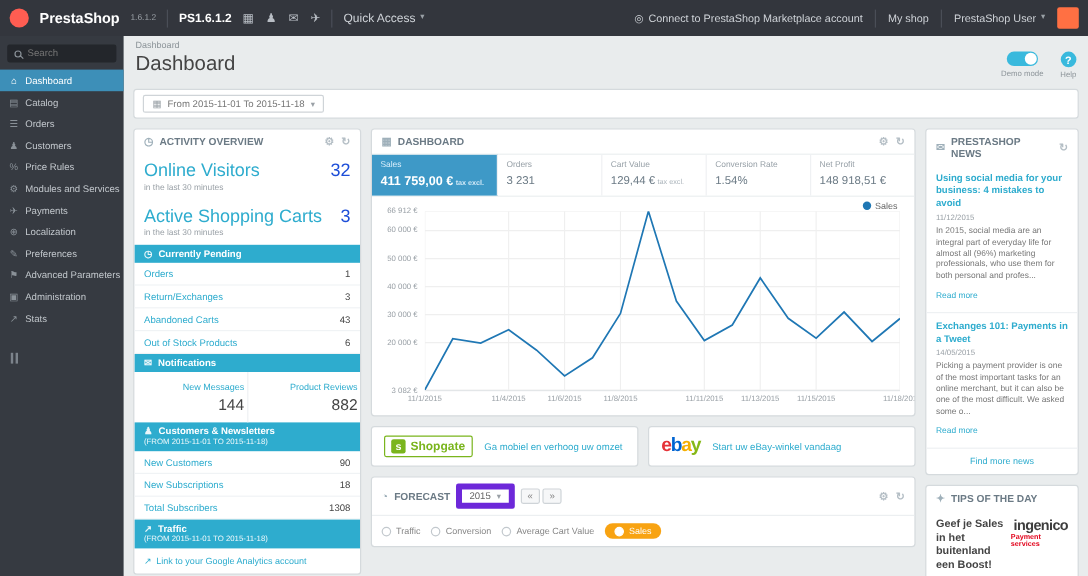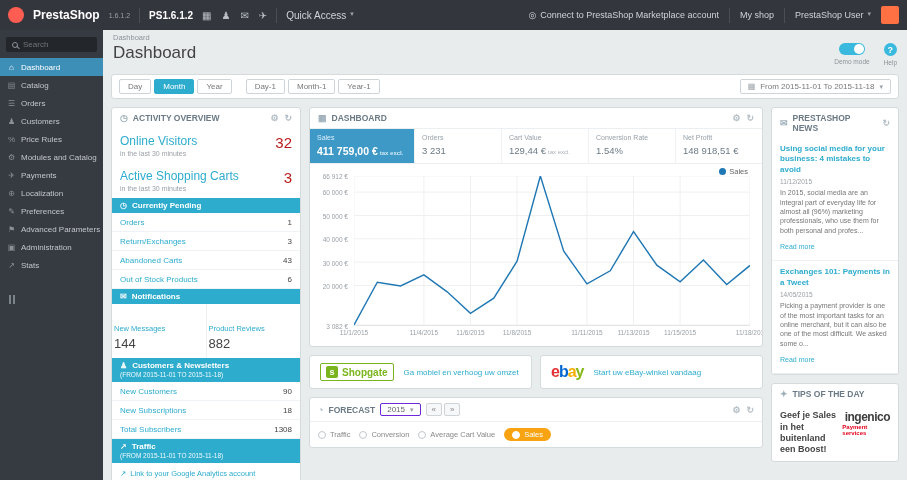--- a/index.html
+++ b/index.html
@@ -62,32 +62,32 @@
   .col-mid{flex:1;min-width:0}
   .col-right{width:128px;flex:none}
   .panel{background:#fff;border:1px solid #d5dadd;border-radius:3px;overflow:hidden;margin-bottom:8px}
   .panel-header{display:flex;align-items:center;gap:5px;padding:5px 8px;font-size:8.5px;font-weight:bold;color:#6b7a85}
   .ph-ico{color:#9fb0ba;font-size:9px}
   .ph-actions{margin-left:auto;display:flex;gap:6px;color:#b4bec5;font-size:9px}
   .ph-actions span{cursor:pointer}
 
   
   .stat-block{padding:6px 8px 6px;display:flex;justify-content:space-between;align-items:flex-start}
-  .stat-link{color:#2eacce;font-size:12px;cursor:pointer}
+  .stat-link{color:#2eacce;font-size:15px;cursor:pointer}
   .stat-sub{font-size:7px;color:#9aa1a7;margin-top:2px}
-  .stat-value{font-size:15px;color:#b91c1c}
+  .stat-value{font-size:15px;color:#1d4ed8}
   .section-bar{background:#2eacce;color:#fff;font-size:8px;font-weight:bold;padding:3px 8px;display:flex;align-items:center;gap:5px}
   .sb-ico{font-size:8px;opacity:.9}
   .section-bar.two-line{flex-direction:row;flex-wrap:wrap;row-gap:1px;padding:3px 8px 4px}
   .sb-sub{font-weight:normal;font-size:6.5px;opacity:.92;width:100%}
   .data-row{display:flex;justify-content:space-between;padding:4.5px 8px;font-size:8px;border-bottom:1px solid #f0f3f5;align-items:center}
   .dr-label{color:#2eacce;cursor:pointer}
   .dr-value{color:#444}
   .notif-grid{display:flex}
-  .notif-cell{flex:1;text-align:left;padding:20px 2px 7px;cursor:pointer}
+  .notif-cell{flex:1;text-align:right;padding:8px 2px 7px;cursor:pointer}
   .notif-cell + .notif-cell{border-left:1px solid #eef1f3}
   .notif-label{color:#2eacce;font-size:7.5px}
   .notif-value{font-size:13px;color:#444;margin-top:3px}
   .link-row{padding:6px 8px;font-size:7.5px;color:#2eacce;display:flex;gap:4px;align-items:center;cursor:pointer}
 
   
   .kpi-strip{display:flex;border-top:1px solid #eceff1;border-bottom:1px solid #eceff1}
   .kpi{flex:1;padding:5px 7px 6px;border-right:1px solid #eff1f3;cursor:pointer;min-width:0}
   .kpi:last-child{border-right:none}
   .kpi-label{font-size:7px;color:#98a1a8;white-space:nowrap;overflow:hidden}
@@ -112,21 +112,21 @@
   .ads-row{display:flex;gap:8px;margin-bottom:8px}
   .ad{flex:1;background:#fff;border:1px solid #d5dadd;border-radius:3px;padding:7px 10px;display:flex;align-items:center;gap:10px}
   .sg-logo{display:flex;align-items:center;gap:4px;border:1px solid #7ab51d;border-radius:2px;padding:2px 5px;flex:none}
   .sg-mark{width:12px;height:12px;background:#7ab51d;border-radius:2px;color:#fff;font-size:9px;font-weight:bold;display:flex;align-items:center;justify-content:center}
   .sg-name{color:#7ab51d;font-weight:bold;font-size:10px}
   .ad-link{color:#2eacce;font-size:8px;cursor:pointer}
   .ebay-logo{font-size:16px;font-weight:bold;letter-spacing:-1px;flex:none}
   .eb-e{color:#e53238}.eb-b{color:#0064d2}.eb-a{color:#f5af02}.eb-y{color:#86b817}
 
   
-  .year-select{border:1px solid #6d28d9;border-radius:2px;padding:1px 6px;font-size:8px;color:#666;display:flex;gap:5px;align-items:center;cursor:pointer;background:#fff;font-weight:normal}
+  .year-select{border:5px solid #6d28d9;border-radius:2px;padding:1px 6px;font-size:8px;color:#666;display:flex;gap:5px;align-items:center;cursor:pointer;background:#fff;font-weight:normal}
   .nav-arrows{display:flex;gap:2px}
   .arrow-btn{border:1px solid #cfd4d8;background:#f6f7f8;font-size:8px;color:#888;padding:1px 5px;border-radius:2px;cursor:pointer;font-family:inherit}
   .forecast-legend{display:flex;gap:9px;padding:6px 8px;align-items:center;border-top:1px solid #eceff1}
   .radio-item{display:flex;align-items:center;gap:4px;font-size:7.5px;color:#888;cursor:pointer}
   .radio-dot{width:8px;height:8px;border-radius:50%;border:1px solid #c2c8cd;background:#fff;flex:none}
   .radio-item.active{background:#f8a312;color:#fff;border-radius:9px;padding:2px 8px}
   .radio-item.active .radio-dot{border-color:#fff}
 
   
   .news-item{padding:6px 8px 7px;border-bottom:1px solid #eef1f3}
@@ -203,21 +203,21 @@
       <div class="nav-item">
         <span class="nav-ico">♟</span>
         <span>Customers</span>
       </div>
       <div class="nav-item">
         <span class="nav-ico">%</span>
         <span>Price Rules</span>
       </div>
       <div class="nav-item">
         <span class="nav-ico">⚙</span>
-        <span>Modules and Catalog</span>
+        <span>Modules and Services</span>
       </div>
       <div class="nav-item">
         <span class="nav-ico">✈</span>
         <span>Payments</span>
       </div>
       <div class="nav-item">
         <span class="nav-ico">⊕</span>
         <span>Localization</span>
       </div>
       <div class="nav-item">
@@ -253,29 +253,20 @@
           <span class="control-label">Demo mode</span>
         </div>
         <div class="control-col">
           <div class="help-btn">?</div>
           <span class="control-label">Help</span>
         </div>
       </div>
     </div>
 
     <div class="filter-panel">
-      <div class="btn-group">
-        <button class="fbtn">Day</button>
-        <button class="fbtn active">Month</button>
-        <button class="fbtn">Year</button>
-        <span class="btn-gap"></span>
-        <button class="fbtn">Day-1</button>
-        <button class="fbtn">Month-1</button>
-        <button class="fbtn">Year-1</button>
-      </div>
       <div class="date-range">
         <span class="cal-ico">▦</span>
         <span>From 2015-11-01 To 2015-11-18</span>
         <span class="caret">▾</span>
       </div>
     </div>
 
     <div class="columns">
 
       <div class="col-left">
@@ -517,20 +508,21 @@
             <div class="news-date">11/12/2015</div>
             <div class="news-body">In 2015, social media are an integral part of everyday life for almost all (96%) marketing professionals, who use them for both personal and profes...</div>
             <span class="read-more">Read more</span>
           </div>
           <div class="news-item">
             <div class="news-title">Exchanges 101: Payments in a Tweet</div>
             <div class="news-date">14/05/2015</div>
             <div class="news-body">Picking a payment provider is one of the most important tasks for an online merchant, but it can also be one of the most difficult. We asked some o...</div>
             <span class="read-more">Read more</span>
           </div>
+          <div class="find-more">Find more news</div>
         </div>
 
         <div class="panel">
           <div class="panel-header">
             <span class="ph-ico">✦</span>
             <span>TIPS OF THE DAY</span>
           </div>
           <div class="tips-content">
             <div class="tips-top">
               <div class="tips-headline">Geef je Sales in het buitenland een Boost!</div>

